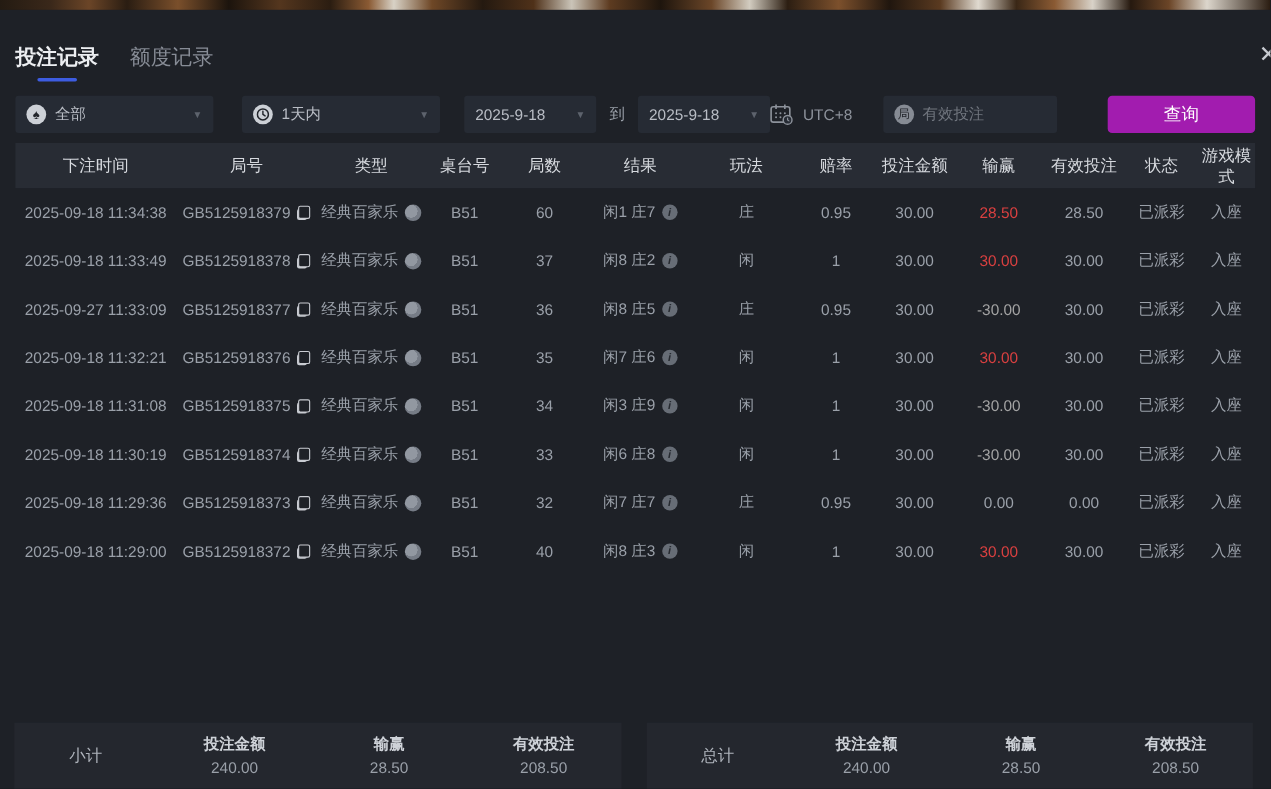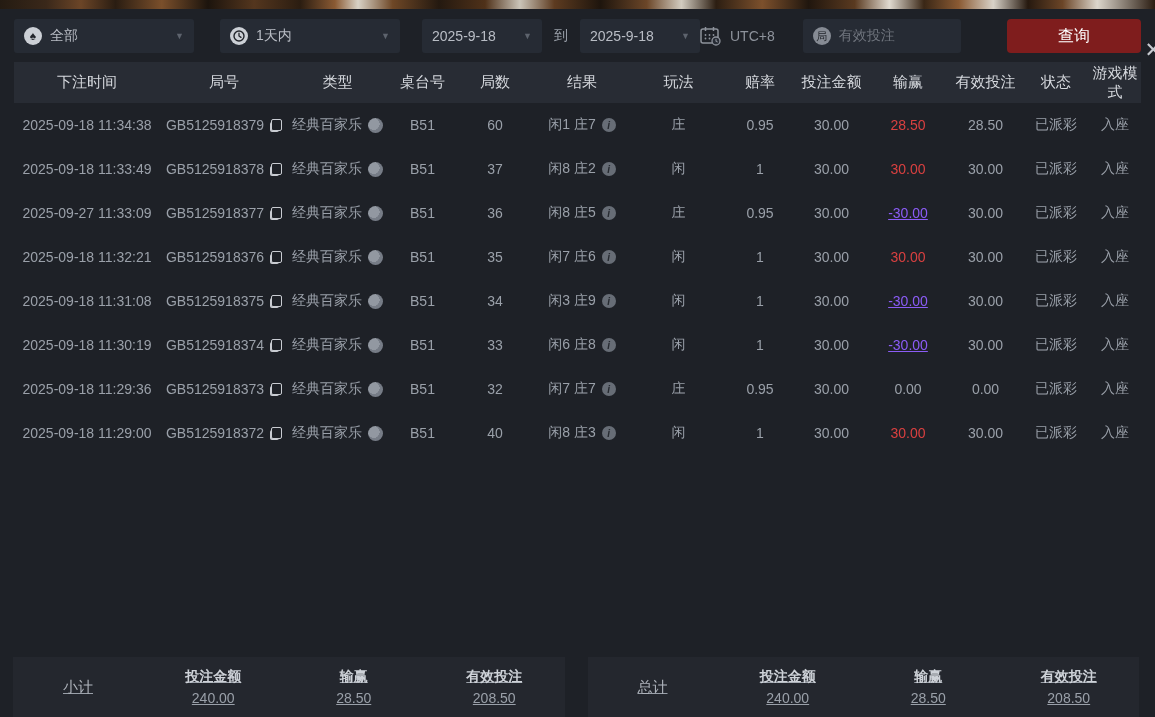--- a/index.html
+++ b/index.html
@@ -53,21 +53,21 @@
   .w-date { width:120px; }
   .to-label { margin:0 12px; color:#9aa0a9; }
   .tz { display:flex; align-items:center; gap:8px; color:#8d929b; }
   .round-input { width:158px; margin-left:28px; gap:8px; color:#70757e; }
   .round-input .ph { color:#70757e; }
   .round-ic {
     width:18px; height:18px; border-radius:50%; background:#868b94; color:#23262c;
     display:flex; align-items:center; justify-content:center; font-size:11px; line-height:1;
   }
   .query-btn {
-    margin-left:auto; width:134px; height:34px; background:#7f1d1d; color:#fff;
+    margin-left:auto; width:134px; height:34px; background:#a21caf; color:#fff;
     border:none; border-radius:4px; font-size:16px; cursor:pointer;
     font-family:inherit; display:flex; align-items:center; justify-content:center;
   }
   
   .table { margin:9px 14px 0 14px; }
   .thead, .trow {
     display:grid;
     grid-template-columns:146px 128px 99px 71px 74px 100px 93px 70px 73px 80px 75px 66px minmax(0,1fr);
     align-items:center;
   }
@@ -88,44 +88,48 @@
   .badge-ic {
     width:15px; height:15px; border-radius:50%; flex:none;
     background:radial-gradient(circle at 38% 40%, #9298a1 0 45%, #767c86 46% 100%);
   }
   .info-ic {
     width:14px; height:14px; border-radius:50%; background:#676d76; color:#262a30;
     display:inline-flex; align-items:center; justify-content:center;
     font-size:10px; font-style:italic; font-weight:bold; flex:none; cursor:pointer;
   }
   .win-red { color:#d94040; }
-  .win-green { color:#8b5cf6;text-decoration:underline; }
+  .win-green { color:#a3a3a3; }
   .win-neutral { color:#9aa0a9; }
   
-  .footers { position:absolute; left:0; right:16px; bottom:0; height:60px; display:flex;text-decoration:underline; }
+  .footers { position:absolute; left:0; right:16px; bottom:0; height:60px; display:flex; }
   .sum-panel {
     background:#24272e; height:60px; display:flex; align-items:center;
   }
   .sum-panel.left { margin-left:13px; width:552px; }
   .sum-panel.right { margin-left:23px; width:552px; }
   .sum-label { width:130px; text-align:center; color:#aeb3bb; font-size:15px; }
   .sum-group { flex:1; text-align:center; }
   .sum-group .g-label { color:#ced2d8; font-size:14px; font-weight:bold; margin-bottom:4px; }
   .sum-group .g-value { font-size:14px; color:#9aa0a9; }
   svg { display:block; }
 </style>
 </head>
 <body>
 
 <div class="top-strip"></div>
 
 <div class="panel">
 
   <span class="close-btn">✕</span>
 
+  <div class="tabs">
+    <div class="tab active">投注记录</div>
+    <div class="tab">额度记录</div>
+  </div>
 
   <div class="filters">
 
     <div class="ctrl select w-type">
       <span class="sel-left">
         <span class="circle-ic">♠</span>
         <span>全部</span>
       </span>
       <span class="arrow">▼</span>
     </div>

